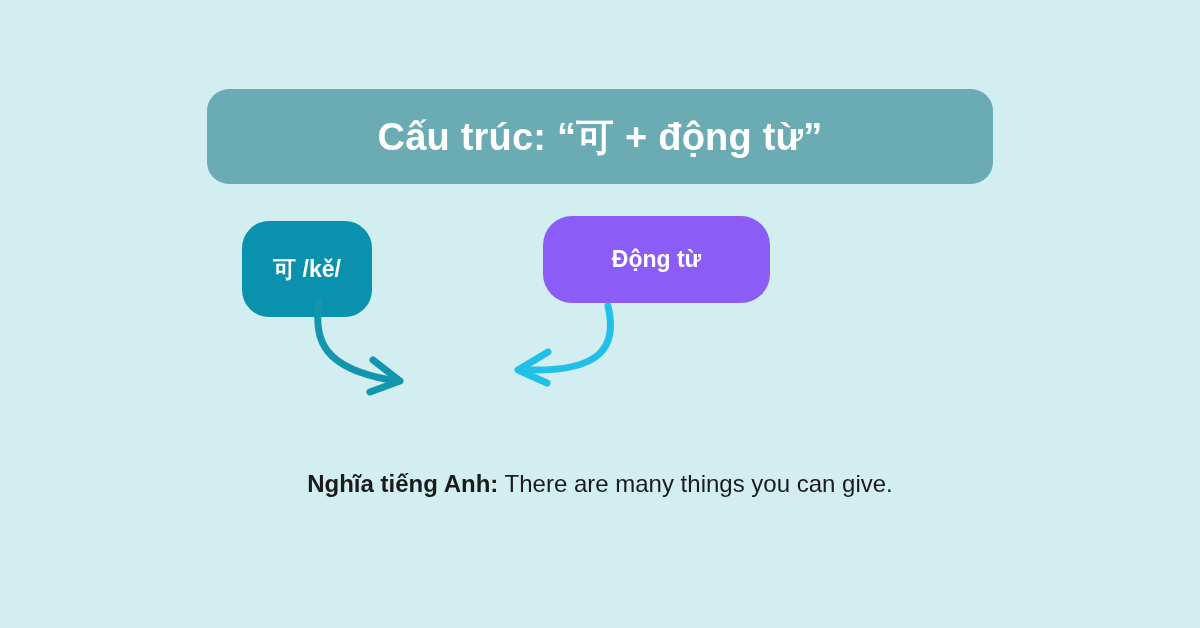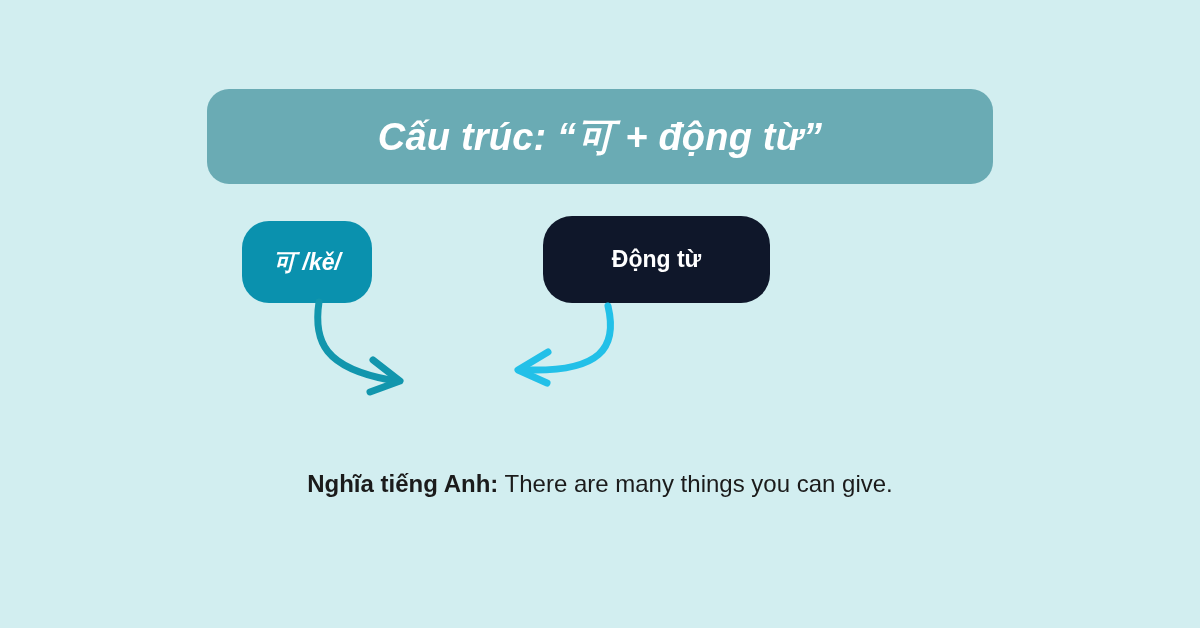--- a/index.html
+++ b/index.html
@@ -35,21 +35,20 @@
     align-items: center;
     justify-content: center;
   }
   .title-text {
     color: #ffffff;
     font-size: 38px;
     font-weight: bold;
     letter-spacing: 0.2px;
     white-space: nowrap;
     line-height: 1;
-    font-style: italic;
   }
 
   
   .term-box {
     position: absolute;
     display: flex;
     align-items: center;
     justify-content: center;
     border-radius: 26px;
   }
@@ -57,33 +56,32 @@
     color: #ffffff;
     font-weight: bold;
     white-space: nowrap;
     line-height: 1;
   }
 
   #box-ke {
     left: 242px;
     top: 221px;
     width: 130px;
-    height: 82px;
+    height: 96px;
     background: #0a91ae;
     border-radius: 27px;
-    font-style: italic;
   }
   #box-ke .term-label { font-size: 23px; }
 
   #box-dongtu {
     left: 543px;
     top: 216px;
     width: 227px;
     height: 87px;
-    background: #0f172a;
+    background: #8b5cf6;
     border-radius: 29px;
   }
   #box-dongtu .term-label { font-size: 23px; }
 
   
   .arrows {
     position: absolute;
     left: 0;
     top: 0;
     width: 1200px;

